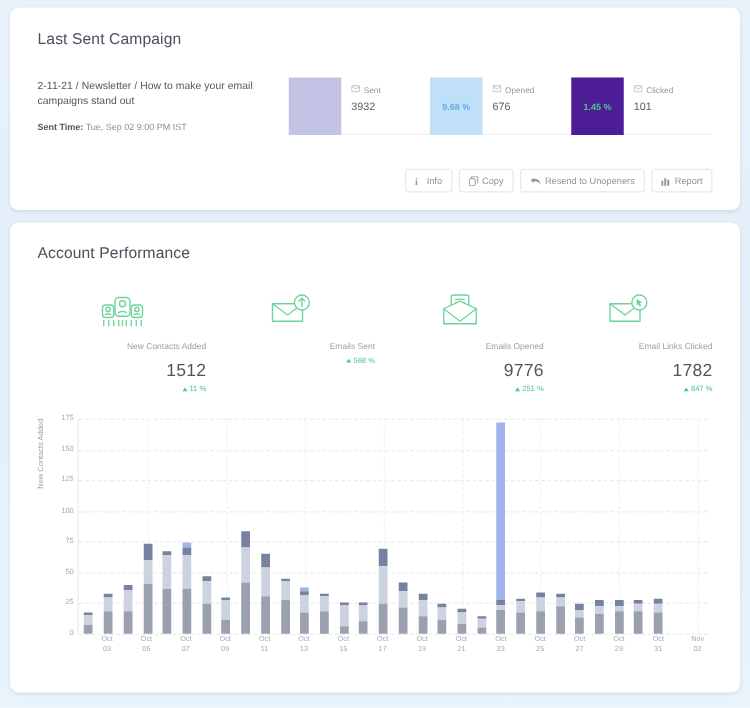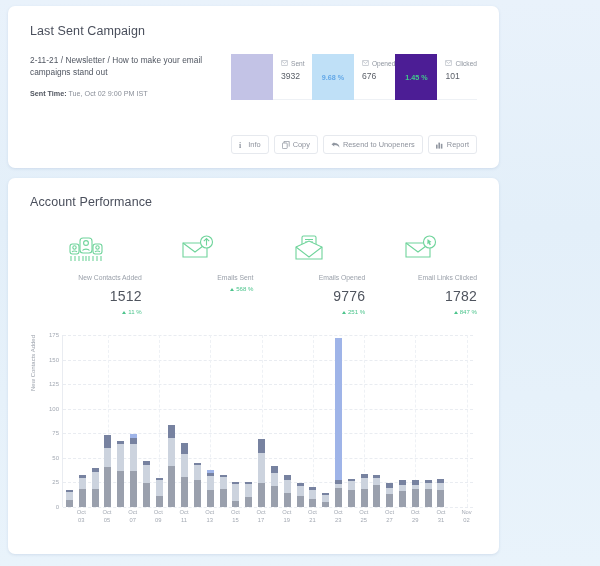--- a/index.html
+++ b/index.html
@@ -10,29 +10,29 @@
     overflow: hidden;
   }
   body {
     background: linear-gradient(180deg,#e9f2fb 0%, #e3eff9 40%, #e9f3fb 100%);
     padding: 6px 8px;
   }
   .card {
     background: #ffffff;
     border-radius: 7px;
     box-shadow: 0 1px 3px rgba(100,130,170,.18);
-    width: 491px;
+    width: 584px;
   }
 
   
   #card-last-campaign { height: 162px; padding: 18px 22px 0 22px; position: relative; }
   .card-title {
     font-size: 12.5px; color: #4a4f5c; font-weight: 400; letter-spacing: .1px;
   }
-  .campaign-row { display: flex; margin-top: 16px; }
+  .campaign-row { display: flex; margin-top: 24px; }
   .campaign-info { width: 195px; flex: 0 0 195px; }
   .camp-name {
     font-size: 8.3px; color: #4f5560; line-height: 1.5; letter-spacing: .05px;
   }
   .camp-meta { font-size: 7.2px; color: #8a8f99; margin-top: 10px; line-height: 1.4; }
   .camp-meta b { color: #50555f; font-weight: 700; }
 
   .metrics { display: flex; flex: 1; padding-left: 6px; }
   .metric { display: flex; flex: 1; border-bottom: 1px solid #eef1f5; height: 46px; }
   .metric-swatch {
@@ -103,21 +103,21 @@
 <body>
 
 <div class="card" id="card-last-campaign">
   <div class="card-title">Last Sent Campaign</div>
 
   <div class="campaign-row">
     <div class="campaign-info">
       <div class="camp-name">2-11-21 / Newsletter / How to make your email campaigns stand out</div>
       <div class="camp-meta">
         <b>Sent Time:</b>
-        <span>Tue, Oct 02 9:00 PM IST</span>
+        <span>Tue, Sep 02 9:00 PM IST</span>
       </div>
     </div>
 
     <div class="metrics">
 
       <div class="metric">
         <div class="metric-swatch" style="background:#c3c3e6;color:#7c7cc9"></div>
         <div class="metric-text">
           <div class="metric-label">
             <span>

